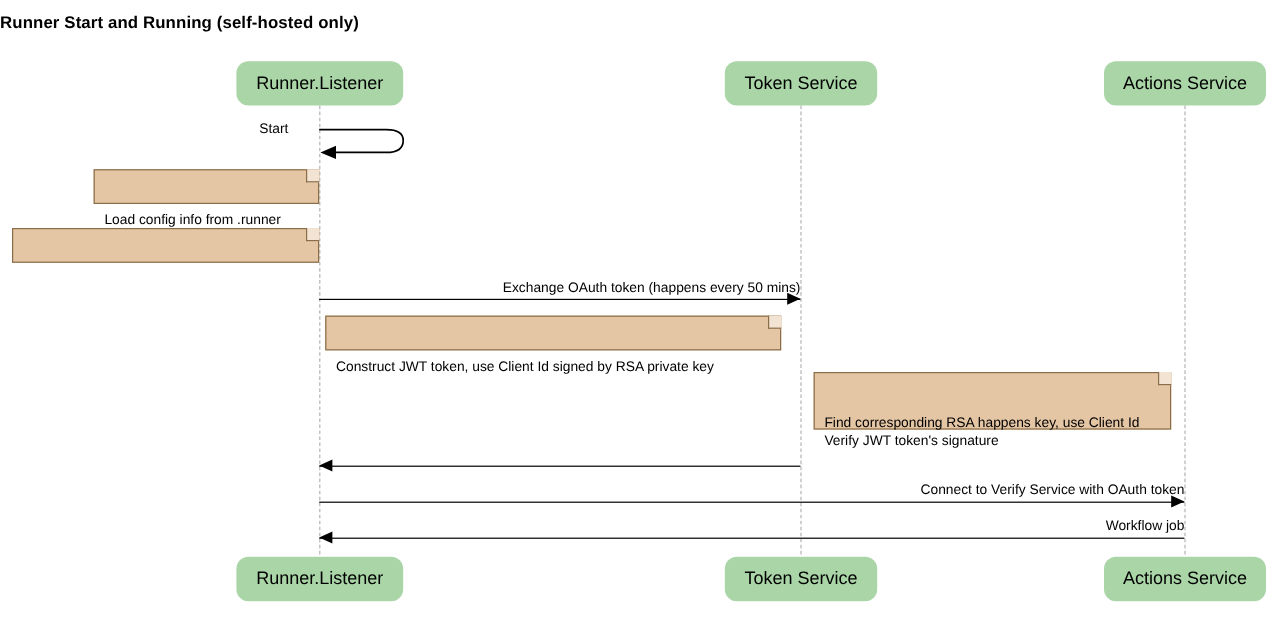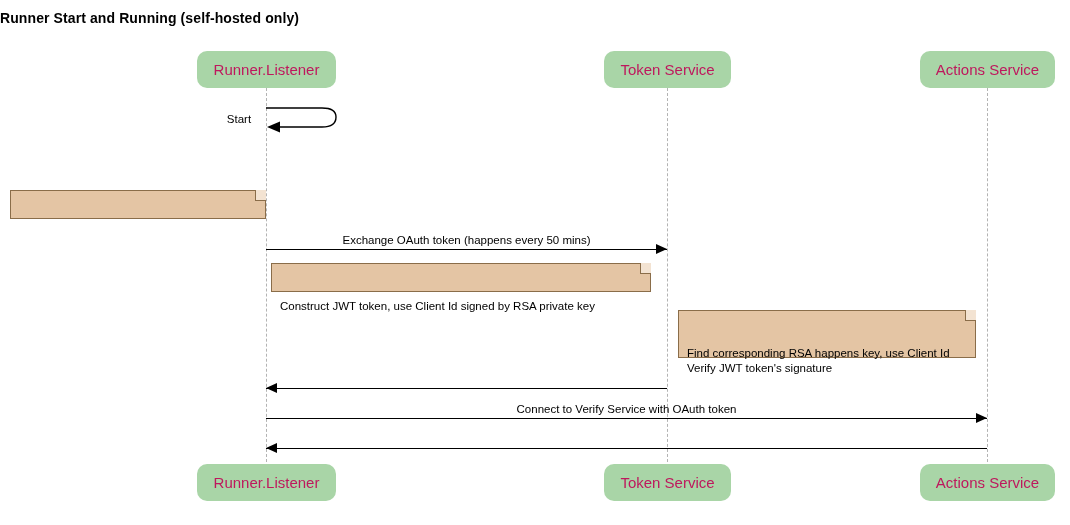--- a/index.html
+++ b/index.html
@@ -31,21 +31,21 @@
   }
   
   .participant {
     position: absolute;
     background: #a9d5a7;
     border-radius: 10px;
     display: flex;
     align-items: center;
     justify-content: center;
     font-size: 15px;
-    color: #be185d;
+    color: #000000;
     box-sizing: border-box;
     white-space: nowrap;
   }
   
   .lifeline {
     position: absolute;
     width: 0;
     border-left: 1px dashed #b3b3b3;
   }
   
@@ -67,21 +67,21 @@
   .arrowhead.left {
     border-top: 5px solid transparent;
     border-bottom: 5px solid transparent;
     border-right: 11px solid #000000;
   }
   .msg-label {
     position: absolute;
     font-size: 11.5px;
     color: #000000;
     white-space: nowrap;
-    text-align: center;
+    text-align: right;
   }
   
   .self-loop {
     position: absolute;
   }
   
   .note {
     position: absolute;
     background: #e4c5a4;
     border: 1px solid #8a6d49;
@@ -117,26 +117,30 @@
   <div class="participant" style="left:197px; top:51px; width:139px; height:37px;">
     <span>Runner.Listener</span>
   </div>
   <div class="participant" style="left:604px; top:51px; width:127px; height:37px;">
     <span>Token Service</span>
   </div>
   <div class="participant" style="left:920px; top:51px; width:135px; height:37px;">
     <span>Actions Service</span>
   </div>
 
-  <div class="msg-label" style="left:216px; top:102px; width:46px; text-align:center;margin-top:11px;">Start</div>
+  <div class="msg-label" style="left:216px; top:102px; width:46px; text-align:left;">Start</div>
   <svg class="self-loop" style="left:262px; top:100px;" width="80" height="36" viewBox="0 0 80 36">
     <path d="M 4 8 L 60 8 Q 74 8 74 17 Q 74 27 60 27 L 18 27" fill="none" stroke="#000000" stroke-width="1.4"></path>
     <polygon points="18,21.5 18,32.5 5,27" fill="#000000"></polygon>
   </svg>
 
+  <div class="note" style="left:78px; top:141px; width:188px; height:29px;">
+    <span class="fold"></span>
+    <span>Load config info from .runner</span>
+  </div>
 
   <div class="note" style="left:10px; top:190px; width:256px; height:29px;">
     <span class="fold"></span>
   </div>
 
   <div class="msg-label" style="left:266px; top:234px; width:401px;">Exchange OAuth token (happens every 50 mins)</div>
   <div class="msg-line" style="left:266px; top:249px; width:401px;"></div>
   <div class="arrowhead right" style="left:656px; top:244px;"></div>
 
   <div class="note" style="left:271px; top:263px; width:380px; height:29px;">
@@ -150,20 +154,21 @@
 Verify JWT token's signature</span>
   </div>
 
   <div class="msg-line" style="left:266px; top:388px; width:401px;"></div>
   <div class="arrowhead left" style="left:266px; top:383px;"></div>
 
   <div class="msg-label" style="left:266px; top:403px; width:721px;">Connect to Verify Service with OAuth token</div>
   <div class="msg-line" style="left:266px; top:418px; width:721px;"></div>
   <div class="arrowhead right" style="left:976px; top:413px;"></div>
 
+  <div class="msg-label" style="left:266px; top:433px; width:721px;">Workflow job</div>
   <div class="msg-line" style="left:266px; top:448px; width:721px;"></div>
   <div class="arrowhead left" style="left:266px; top:443px;"></div>
 
   <div class="participant" style="left:197px; top:464px; width:139px; height:37px;">
     <span>Runner.Listener</span>
   </div>
   <div class="participant" style="left:604px; top:464px; width:127px; height:37px;">
     <span>Token Service</span>
   </div>
   <div class="participant" style="left:920px; top:464px; width:135px; height:37px;">

